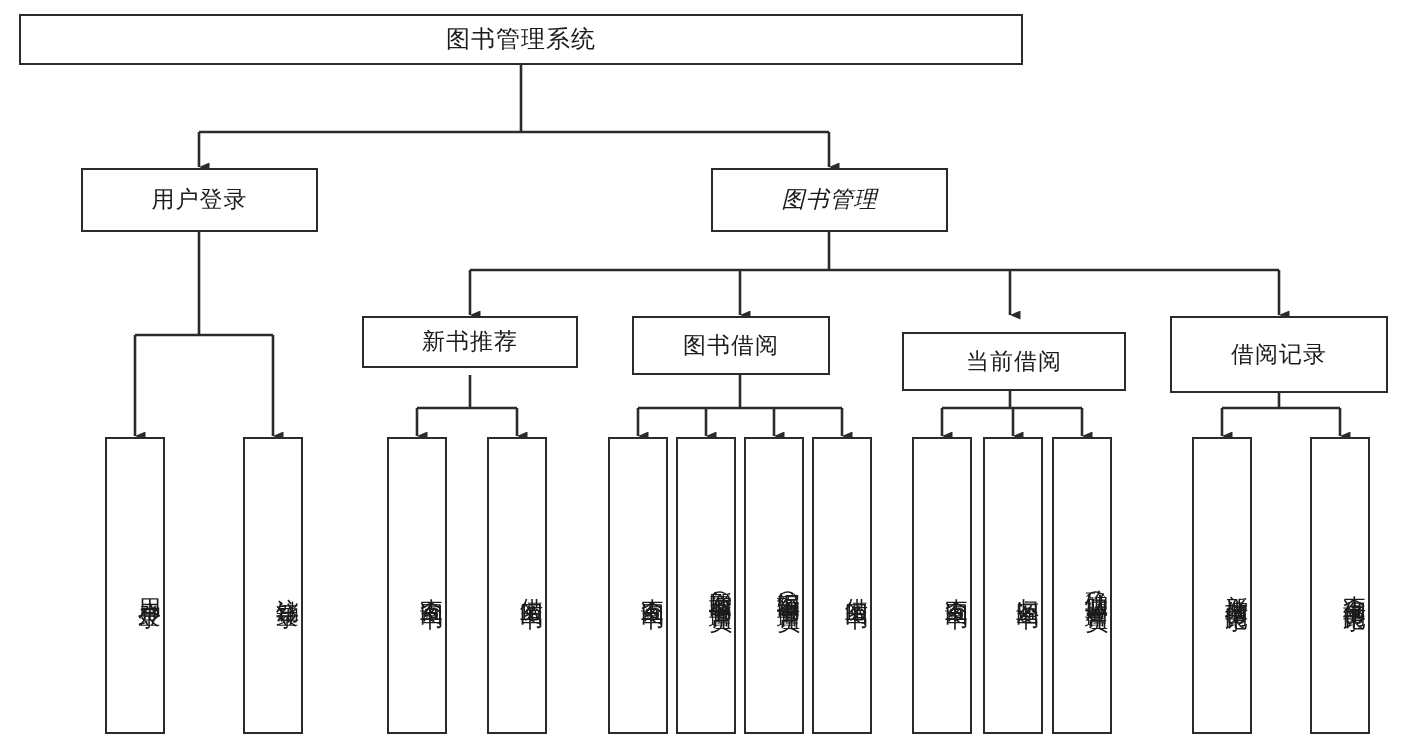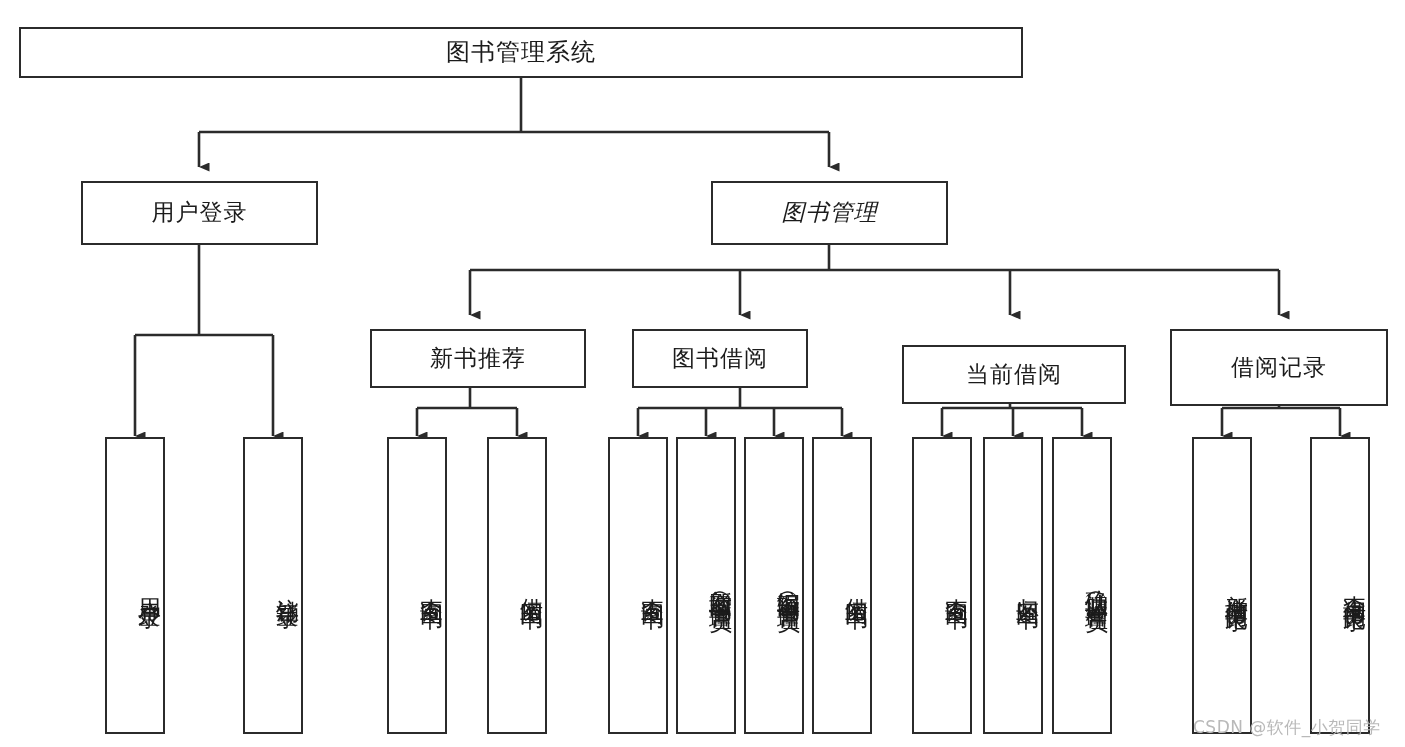--- a/index.html
+++ b/index.html
@@ -34,21 +34,20 @@
     align-items: center;
     justify-content: center;
     color: #1b1b1b;
     line-height: 1.18;
     text-align: center;
     z-index: 2;
   }
   .node.h {
     font-size: 23px;
     letter-spacing: 1px;
-    margin-top: 13px;
   }
   .node.v {
     font-size: 23px;
     writing-mode: vertical-rl;
     text-orientation: upright;
     letter-spacing: 3px;
     padding: 8px 0;
     align-items: flex-start;
     justify-content: center;
   }
@@ -120,24 +119,24 @@
   <div id="node-layer">
       <div class="node h root" style="left: 19px; top: 14px; width: 1004px; height: 51px;">
         <span class="hlabel">图书管理系统</span>
       </div>
       <div class="node h" style="left: 81px; top: 168px; width: 237px; height: 64px;">
         <span class="hlabel">用户登录</span>
       </div>
       <div class="node h" style="left: 711px; top: 168px; width: 237px; height: 64px; font-style: italic;">
         <span class="hlabel">图书管理</span>
       </div>
-      <div class="node h" style="left: 370px; top: 316px; width: 216px; height: 59px;">
+      <div class="node h" style="left: 362px; top: 316px; width: 216px; height: 52px;">
         <span class="hlabel">新书推荐</span>
       </div>
-      <div class="node h" style="left: 632px; top: 316px; width: 176px; height: 59px;">
+      <div class="node h" style="left: 632px; top: 316px; width: 198px; height: 59px;">
         <span class="hlabel">图书借阅</span>
       </div>
       <div class="node h" style="left: 902px; top: 332px; width: 224px; height: 59px; text-align: right;">
         <span class="hlabel">当前借阅</span>
       </div>
       <div class="node h" style="left: 1170px; top: 316px; width: 218px; height: 77px;">
         <span class="hlabel">借阅记录</span>
       </div>
       <div class="node v" style="left: 105px; top: 437px; width: 60px; height: 297px;">
         <span class="vlabel">用户登录</span>
@@ -173,15 +172,14 @@
         <span class="vlabel">确认归还（管理员）</span>
       </div>
       <div class="node v" style="left: 1192px; top: 437px; width: 60px; height: 297px;">
         <span class="vlabel">新增借阅记录</span>
       </div>
       <div class="node v" style="left: 1310px; top: 437px; width: 60px; height: 297px;">
         <span class="vlabel">查询借阅记录</span>
       </div>
     </div>
 
-  <div class="watermark" style="left: 1193px; top: 716px;">CSDN @软件_小贺同学</div>
 
 </div>
 
 </body></html>

